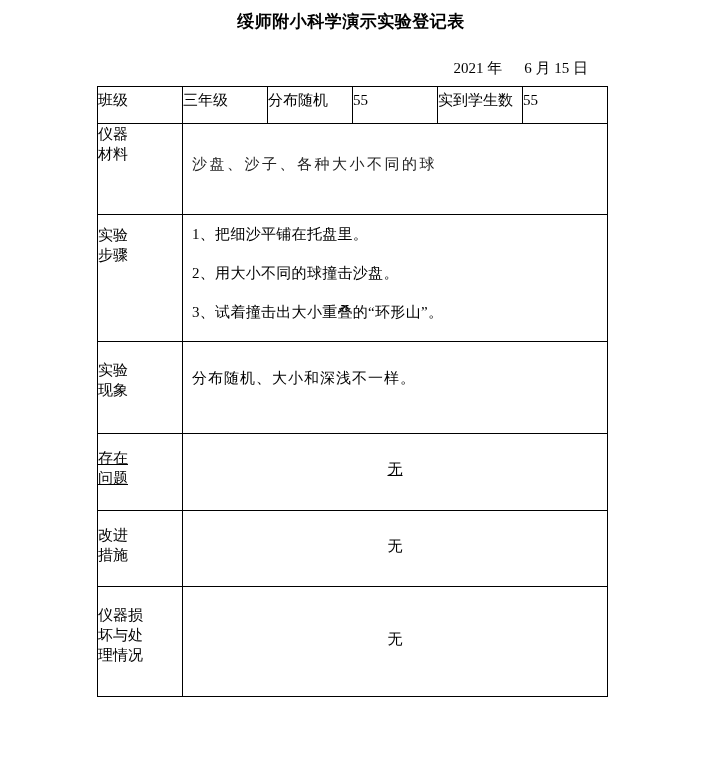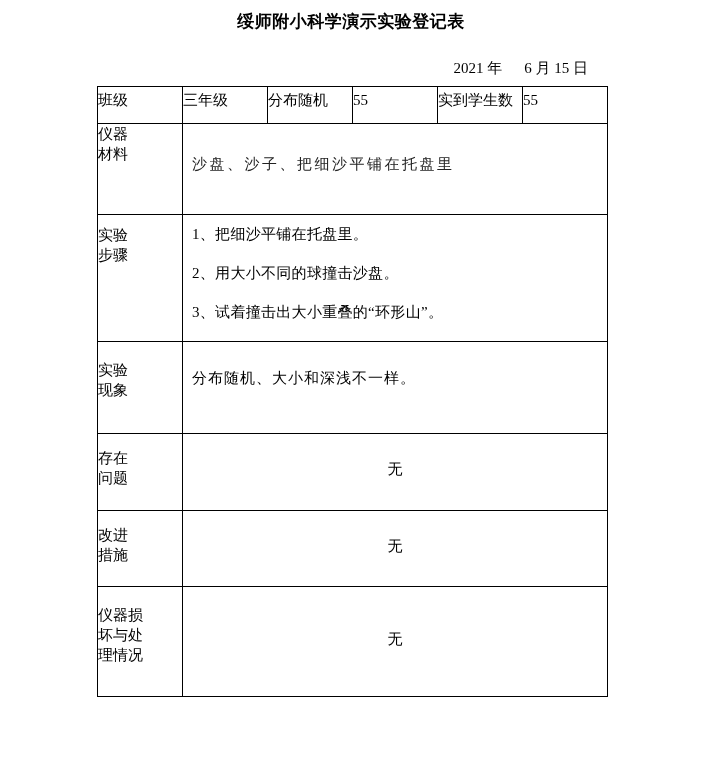--- a/index.html
+++ b/index.html
@@ -39,21 +39,21 @@
     text-align:left;
     padding:0;
     overflow:hidden;
     line-height:20px;
   }
   tr.r1 { height:37px; }
   tr.r2 { height:37px; }
   tr.r3 { height:91px; }
   tr.r4 { height:113px; }
   tr.r5 { height:92px; }
-  tr.r6 { height:77px; }
+  tr.r6 { height:77px;text-decoration:underline; }
   tr.r7 { height:76px; }
   tr.r8 { height:110px; }
   .r1 td, .r2 td { padding-top:3px; }
   .row-label { white-space:pre-line; }
   .pt-r3 { }
   .pt-r4 { padding-top:10px; }
   .pt-r5 { padding-top:18px; }
   .pt-r6 { padding-top:14px; }
   .pt-r7 { padding-top:14px; }
   .pt-r8 { padding-top:18px; }
@@ -104,21 +104,21 @@
       <td>分布随机</td>
       <td>55</td>
       <td>实到学生数</td>
       <td>55</td>
     </tr>
 
 
     <tr class="r3">
       <td class="row-label pt-r3">仪器
 材料</td>
-      <td colspan="5" class="content content-materials">沙盘、沙子、把细沙平铺在托盘里</td>
+      <td colspan="5" class="content content-materials">沙盘、沙子、各种大小不同的球</td>
     </tr>
 
     <tr class="r4">
       <td class="row-label pt-r4">实验
 步骤</td>
       <td colspan="5" class="content content-steps">
         <div class="step-line">1、把细沙平铺在托盘里。</div>
         <div class="step-line">2、用大小不同的球撞击沙盘。</div>
         <div class="step-line">3、试着撞击出大小重叠的“环形山”。</div>
       </td>

